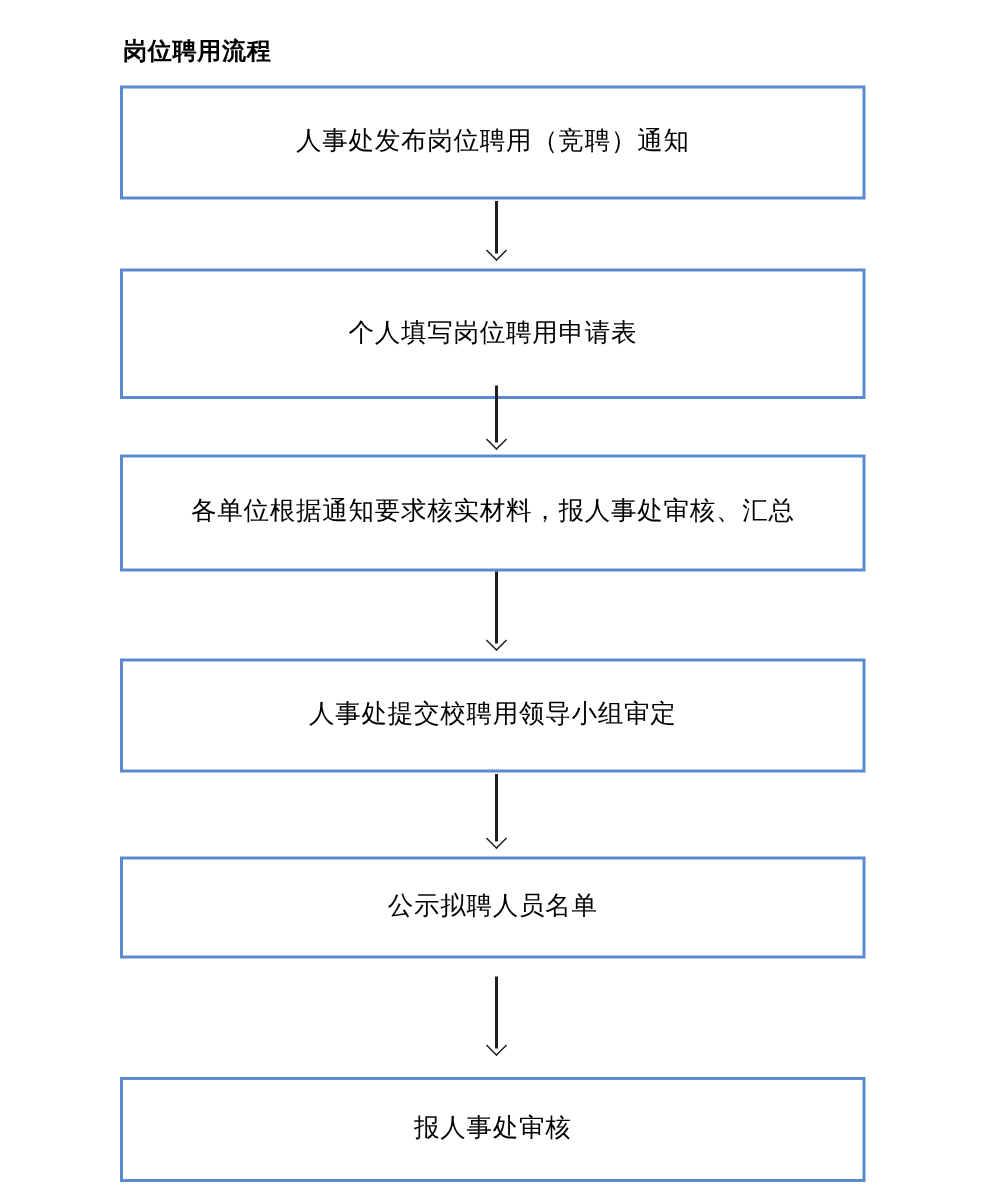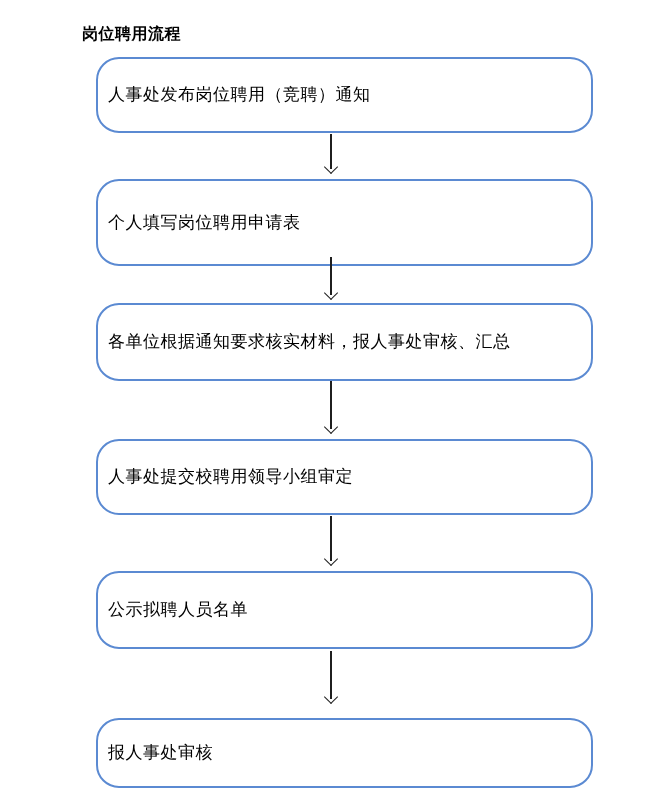--- a/index.html
+++ b/index.html
@@ -3,21 +3,21 @@
 <meta charset="utf-8">
 <style>
   :root {
     --box-border: #5B8AD2;
     --box-fill: #FFFFFF;
     --arrow-stroke: #1F1F1F;
     --title-text: #000000;
     --box-text: #000000;
     --page-background: #FFFFFF;
   }
-  * { margin: 0; padding: 0; box-sizing: border-box; border-radius: 23px; }
+  * { margin: 0; padding: 0; box-sizing: border-box; }
   html, body {
     background: var(--page-background);
     font-family: "DejaVu Serif", "Liberation Serif", serif;
   }
   .page {
     position: relative;
     width: 668px;
     height: 795px;
     background: var(--page-background);
     overflow: hidden;
@@ -27,41 +27,41 @@
     left: 82px;
     top: 24px;
     font-family: "DejaVu Sans", "Liberation Sans", sans-serif;
     font-size: 16px;
     font-weight: bold;
     color: var(--title-text);
     letter-spacing: 0.5px;
   }
   .box {
     position: absolute;
-    left: 96px;
+    left: 80px;
     width: 497px;
     background: var(--box-fill);
     border: 2.5px solid var(--box-border);
     display: flex;
     align-items: center;
-    justify-content: flex-start;
+    justify-content: center;
   }
   .box-label {
     font-size: 17px;
     color: var(--box-text);
     letter-spacing: 0.5px;
     text-align: center;
     line-height: 1.4;
     padding: 0 10px;
   }
   .b1 { top: 57px;  height: 76px; }
   .b2 { top: 179px; height: 87px; }
   .b3 { top: 303px; height: 78px; }
   .b4 { top: 439px; height: 76px; }
-  .b5 { top: 571px; height: 78px; }
+  .b5 { top: 571px; height: 68px; }
   .b6 { top: 718px; height: 70px; }
 
   .arrow {
     position: absolute;
     left: 324px;
     width: 14px;
   }
   .arrow::before {
     content: "";
     position: absolute;

